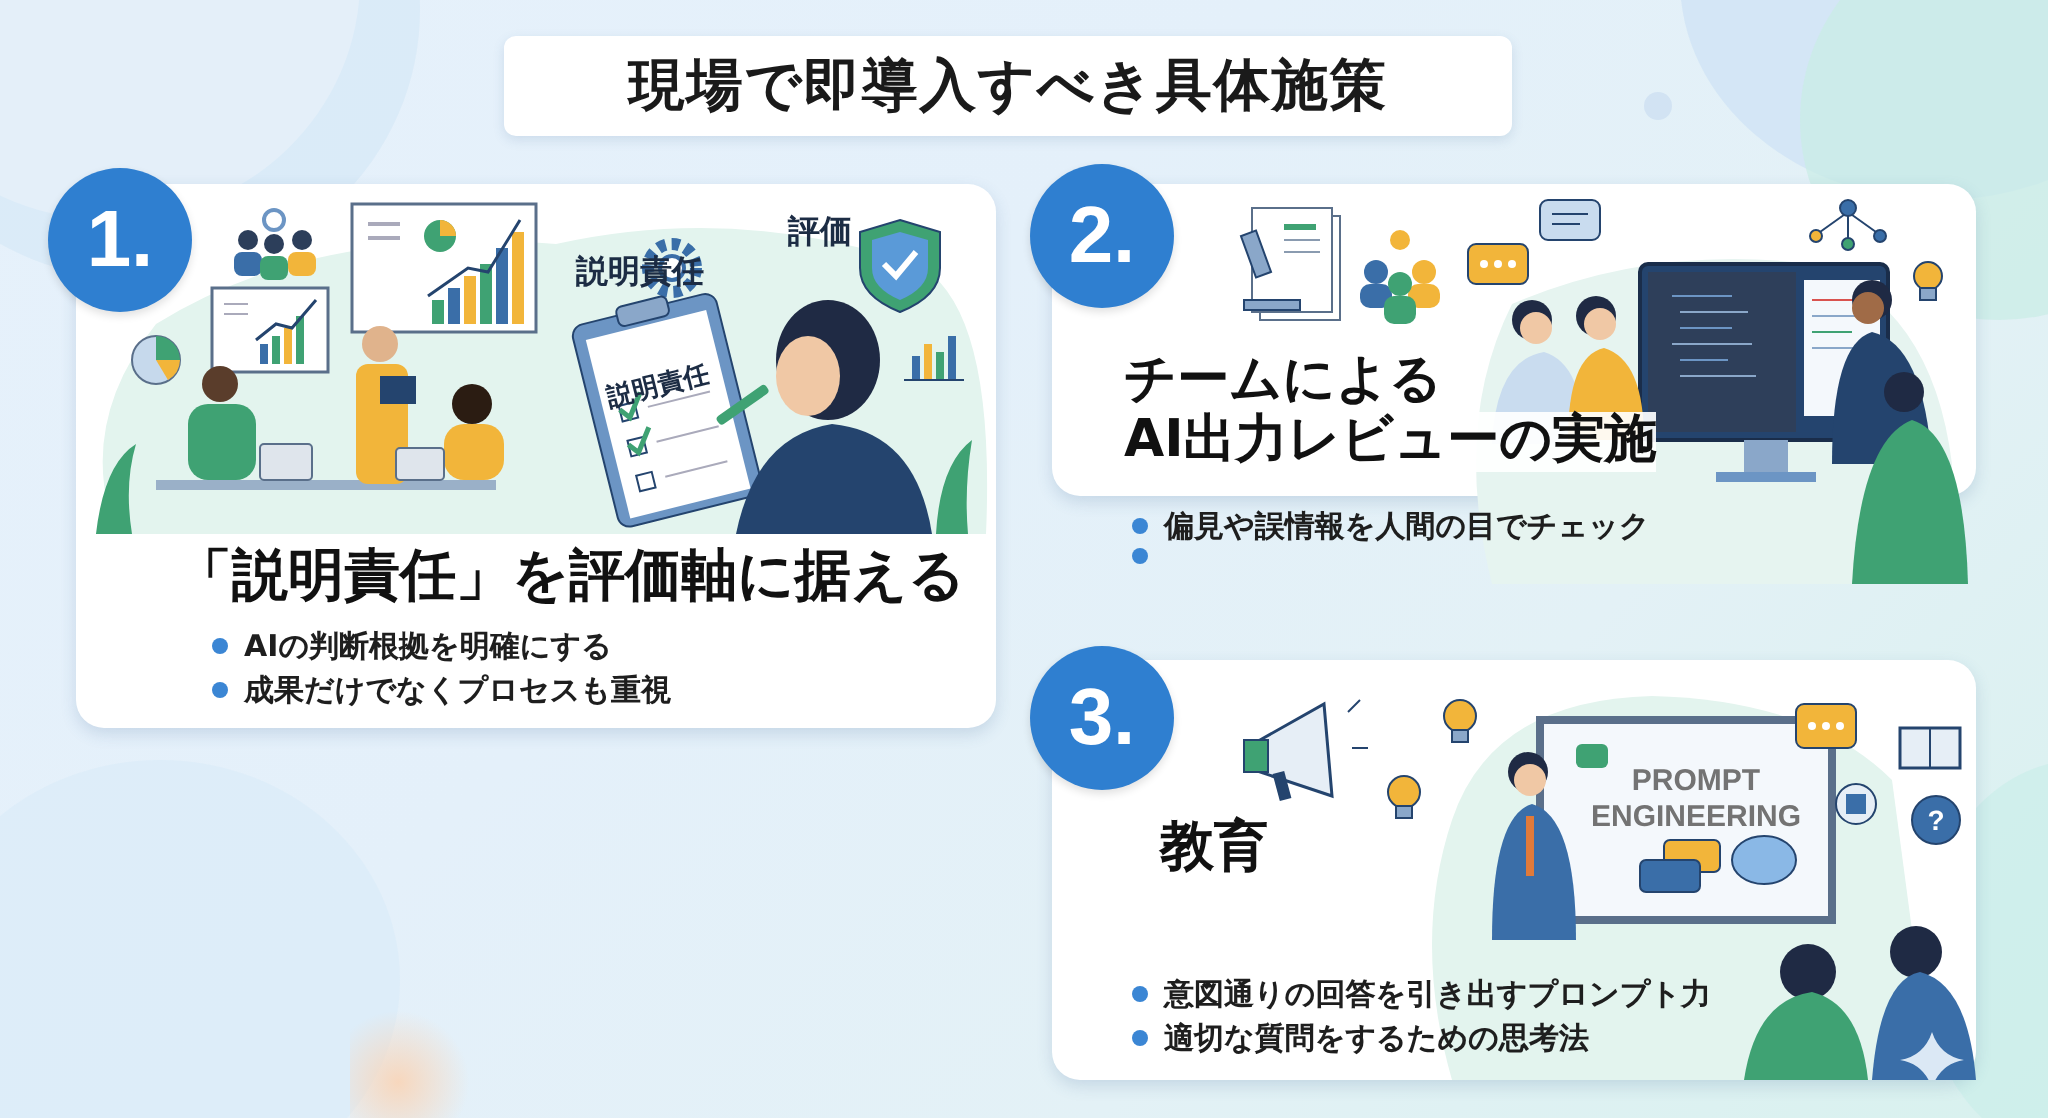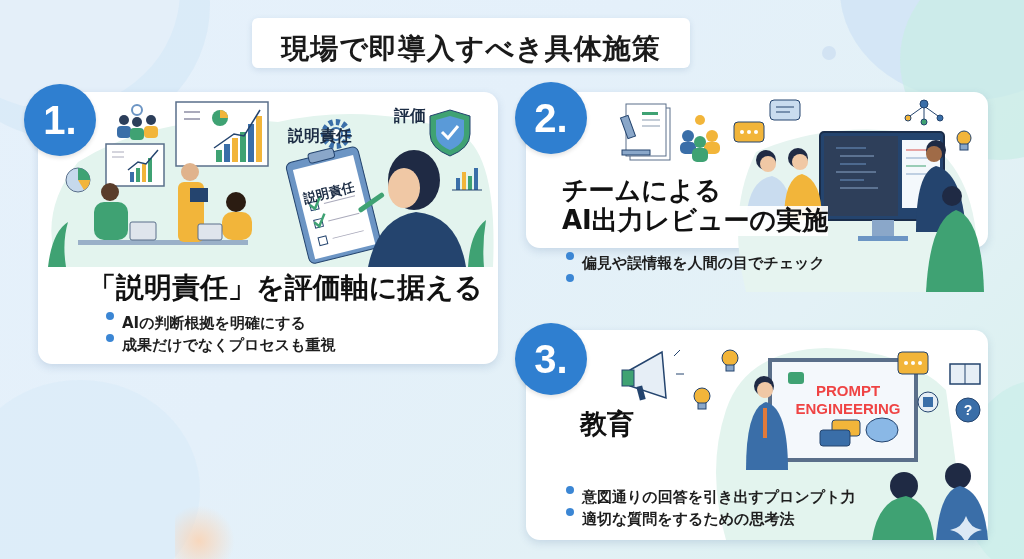--- a/index.html
+++ b/index.html
@@ -14,24 +14,24 @@
   .blob-tl-inner { left: -70px; top: -130px; width: 250px; height: 240px; background: #e4eff9; }
   .blob-tr { left: 840px; top: -120px; width: 260px; height: 220px; background: #cfe4f5; opacity: .8; }
   .blob-tr2 { left: 900px; top: -40px; width: 200px; height: 200px; background: #c9ece6; opacity: .7; }
   .blob-dot { left: 822px; top: 46px; width: 14px; height: 14px; background: #d2e3f3; }
   .blob-bl { left: -40px; top: 380px; width: 240px; height: 220px; background: #d9ebf8; opacity: .6; }
   .blob-peach { position:absolute; left: 175px; top: 505px; width: 60px; height: 60px;
     background: radial-gradient(circle at 40% 60%, #f7d7bd 0%, rgba(247,215,189,0) 70%); }
   .blob-br { left: 960px; top: 380px; width: 160px; height: 200px; background: #cbeeea; opacity: .7; }
 
   .title-box {
-    position: absolute; left: 252px; top: 18px; width: 438px; height: 50px;
+    position: absolute; left: 252px; top: 18px; width: 504px; height: 50px;
     background: #fff; border-radius: 6px;
     box-shadow: 0 2px 6px rgba(60,100,150,.15);
-    display: flex; align-items: flex-end; justify-content: center;
+    display: flex; align-items: center; justify-content: center;
   }
   .title-box h1 { font-size: 28px; font-weight: bold; color: #1a1a1a; letter-spacing: 1px; }
 
   .card {
     position: absolute; background: #fff; border-radius: 14px;
     box-shadow: 0 3px 8px rgba(60,100,150,.18);
   }
   .card-1 { left: 38px; top: 92px; width: 460px; height: 272px; }
   .card-2 { left: 526px; top: 92px; width: 462px; height: 156px; }
   .card-3 { left: 526px; top: 330px; width: 462px; height: 210px; }
@@ -44,21 +44,21 @@
     box-shadow: 0 2px 4px rgba(0,0,0,.12);
     z-index: 5;
   }
   .badge-1 { left: 24px; top: 84px; }
   .badge-2 { left: 515px; top: 82px; }
   .badge-3 { left: 515px; top: 323px; }
 
   .card-heading { position: absolute; font-weight: bold; color: #111; line-height: 1.15; z-index: 3; }
 
   .bullets { position: absolute; list-style: none; z-index: 3; }
-  .bullets li { font-size: 15px; font-weight: bold; color: #1e1e1e; line-height: 22px; display: flex; align-items: flex-start; }
+  .bullets li { font-size: 15px; font-weight: bold; color: #1e1e1e; line-height: 22px; display: flex; align-items: center; }
   .bullets .dot { width: 8px; height: 8px; border-radius: 50%; background: #3b86d4; margin-right: 8px; flex: 0 0 auto; }
 
   .illus { position: absolute; z-index: 1; }
   .float-label { position: absolute; font-weight: bold; font-size: 16px; color: #1c2c44; z-index: 2; }
 </style>
 </head>
 <body>
 
 <div class="bg-blob blob-tl"></div>
 <div class="bg-blob blob-tl-inner"></div>
@@ -350,21 +350,21 @@
 
     <g>
       <circle cx="378" cy="156" r="14" fill="#1f2a44"></circle>
       <path d="M346 210 Q352 170 380 166 Q404 172 408 210Z" fill="#3fa273"></path>
       <circle cx="432" cy="146" r="13" fill="#1f2a44"></circle>
       <path d="M410 210 Q414 160 434 156 Q458 162 462 210Z" fill="#3a6ea8"></path>
     </g>
 
     <path d="M440 186 Q444 198 456 200 Q444 202 440 214 Q436 202 424 200 Q436 198 440 186Z" fill="#dbe8f5"></path>
   </svg>
-  <div style="position:absolute;left:262px;top:52px;text-align:center;width:120px;font-family:'Liberation Sans',sans-serif;font-weight:bold;color:#ef4444;font-size:15px;line-height:18px;z-index:2;">
+  <div style="position:absolute;left:262px;top:52px;text-align:center;width:120px;font-family:'Liberation Sans',sans-serif;font-weight:bold;color:#737373;font-size:15px;line-height:18px;z-index:2;">
     <div>PROMPT</div>
     <div>ENGINEERING</div>
   </div>
   <h2 class="card-heading" style="left:32px;top:78px;font-size:27px;">
     <span style="display:block;padding-left:22px;">教育</span>
   </h2>
   <ul class="bullets" style="left:40px;top:156px;">
     <li>
         <span class="dot"></span>
         <span>意図通りの回答を引き出すプロンプト力</span>

